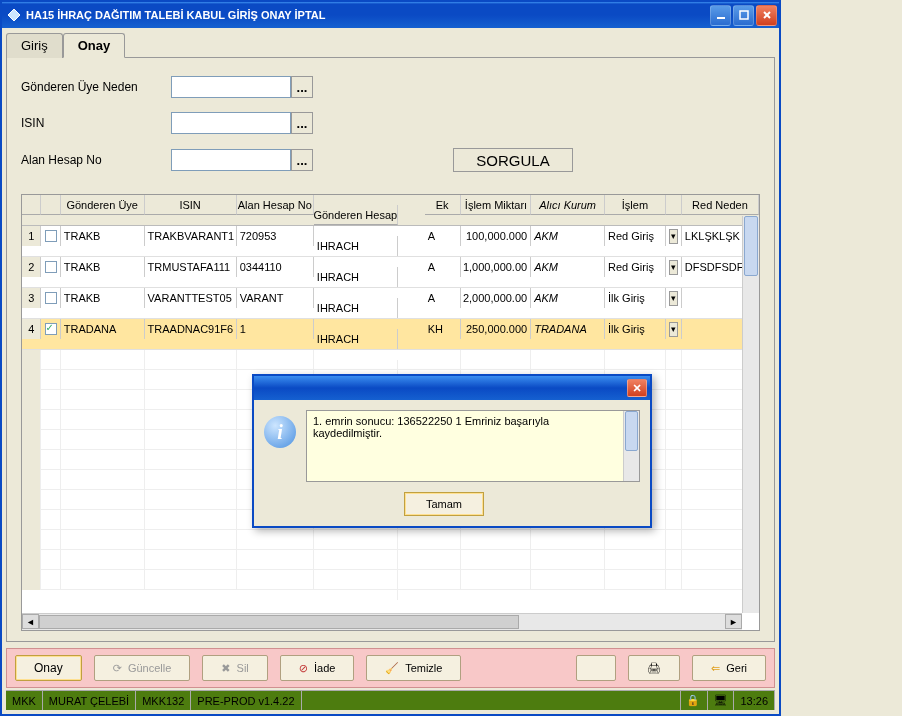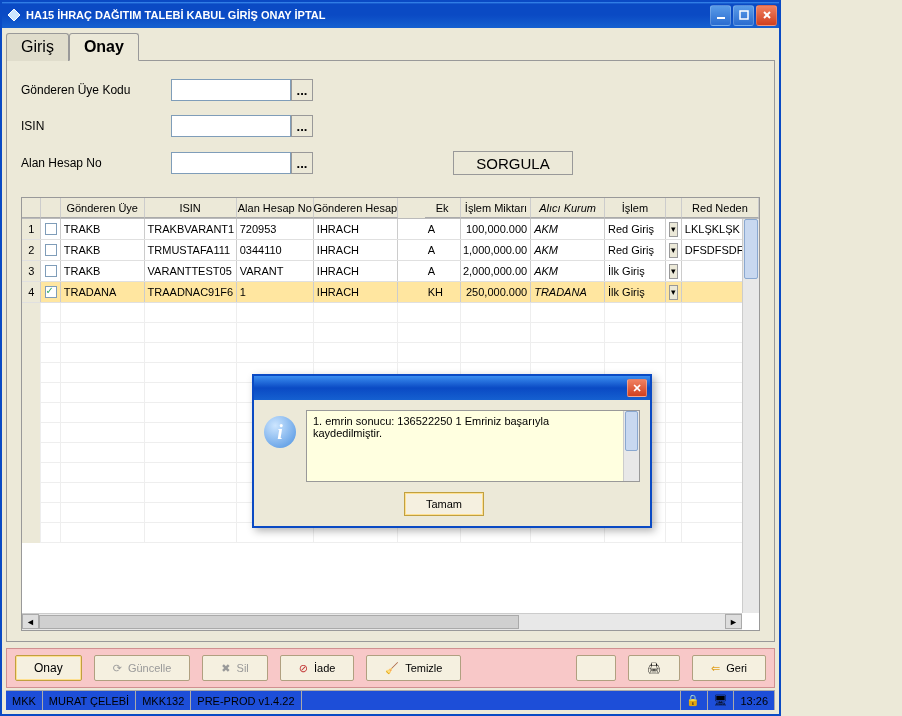--- a/index.html
+++ b/index.html
@@ -10,21 +10,21 @@
 .titlebar .appicon { width: 16px; height: 16px; margin-right: 4px; display:flex; align-items:center; justify-content:center;}
 .titlebar .title { flex: 1; }
 .titlebar .winbtns { display: flex; gap: 2px; }
 .winbtn { width: 21px; height: 21px; border: 1px solid #fff3; border-radius: 3px; display: flex; align-items: center; justify-content: center; color: #fff; font-weight: bold; cursor: pointer; }
 .winbtn.min,.winbtn.max{ background: linear-gradient(#5a9ce8,#2a6cd0);}
 .winbtn.close{ background: linear-gradient(#f08060,#d04020);}
 
 .client { flex: 1; display: flex; flex-direction: column; padding: 4px; }
 
 .tabs { display: flex; position: relative; top: 1px; z-index: 2; }
-.tab { padding: 4px 14px; border: 1px solid #999; border-bottom: none; background: #ece9d8; margin-right: 0; cursor: pointer; border-radius: 3px 3px 0 0; font-size: 16px; }
+.tab { padding: 4px 14px; border: 1px solid #999; border-bottom: none; background: #ece9d8; margin-right: 0; cursor: pointer; border-radius: 3px 3px 0 0; font-size: 13px; }
 .tab.active { background: #ece9d8; font-weight: bold; border-bottom: 1px solid #ece9d8; position: relative; }
 .tab:not(.active){ background:#e0ddcc;}
 
 .panel { flex: 1; border: 1px solid #999; background: #ece9d8; padding: 18px 14px 10px 14px; display: flex; flex-direction: column; }
 
 .form-row { display: flex; align-items: center; margin-bottom: 14px; }
 .form-row label { width: 150px; font-size: 12px; }
 .text-input { width: 120px; height: 22px; border: 1px solid #7f9db9; background: #fff; padding: 0 3px; }
 .pick-btn { width: 22px; height: 22px; border: 1px solid #999; background: #ece9d8; margin-left: 0; font-weight: bold; cursor: pointer; display:flex; align-items:center; justify-content:center; letter-spacing:0; font-size:13px;}
 .sorgula-btn { width: 120px; height: 24px; margin-left: 140px; border: 1px solid #999; background: #ece9d8; cursor: pointer; font-size: 15px; }
@@ -32,21 +32,21 @@
 .grid-wrap { flex: 1; display: flex; flex-direction: column; border: 1px solid #999; background: #fff; margin-top: 8px; position: relative; }
 .grid-head, .grid-row { display: flex; }
 .grid-head { background: #ece9d8; border-bottom: 1px solid #bbb; }
 .gh, .gc { border-right: 1px solid #ccc; padding: 2px 3px; overflow: hidden; white-space: nowrap; height: 20px; display:flex; align-items:center; }
 .gh { font-size: 11px; justify-content:center; background:#ece9d8; border-bottom:1px solid #aaa;}
 .col-idx { width: 22px; justify-content:center; background:#ece9d8;}
 .col-chk { width: 22px; justify-content:center;}
 .col-uye { width: 100px;}
 .col-isin { width: 110px;}
 .col-alan { width: 92px;}
-.col-gh { width: 100px;}
+.col-gh { width: 100px; margin-top: 10px;}
 .col-ek { width: 42px; margin-left: 27px;}
 .col-miktar { width: 84px; justify-content:flex-end;}
 .col-kurum { width: 88px; font-style: italic;}
 .col-islem { width: 72px;}
 .col-dd { width: 18px; justify-content:center;}
 .col-red { width: 92px;}
 .grid-row { border-bottom: 1px solid #e0e0e0; background:#fff; }
 .grid-row.sel { background: #ffe6a0; }
 .grid-body { flex: 1; overflow: hidden; }
 .empty-row { height: 20px; border-bottom: 1px solid #eee; display:flex;}
@@ -62,21 +62,21 @@
 .hscroll .track{flex:1; position:relative;}
 .hscroll .track .hthumb{position:absolute; left:0; top:1px; bottom:1px; right:30%; background:#d0d0d0; border:1px solid #aaa;}
 
 .toolbar { height: 40px; background: #f8c8c8; border: 1px solid #d09090; margin: 6px 0 2px 0; display: flex; align-items: center; padding: 0 8px; gap: 12px; }
 .tbtn { height: 26px; padding: 0 18px; border: 1px solid #b0a080; background: #f5f0e0; cursor: pointer; display:flex; align-items:center; gap:6px; font-size:12px; border-radius:2px;}
 .tbtn.primary{ border:1px solid #c0a040; box-shadow: inset 0 0 0 1px #ffe090;}
 .tbtn:disabled,.tbtn.dis{ color:#999; }
 .tbtn .ico{font-size:11px;}
 .spacer{flex:1;}
 
-.statusbar { height: 20px; border-top: 1px solid #aaa; display: flex; align-items: flex-end; font-size: 11px; background:#1d4ed8;}
+.statusbar { height: 20px; border-top: 1px solid #aaa; display: flex; align-items: flex-end; font-size: 11px; background:#4d7c0f;}
 .statusbar .cell{ border-right:1px solid #aaa; padding:0 6px; height:100%; display:flex; align-items:center;}
 .statusbar .flex{flex:1;}
 
 
 .modal-overlay { position: absolute; left: 0; top: 0; right: 0; bottom: 0; display: flex; align-items: center; justify-content: center; pointer-events: none; }
 .modal { width: 400px; background: #ece9d8; border: 2px solid #0a4ac4; box-shadow: 3px 3px 8px rgba(0,0,0,.3); pointer-events: auto; position:absolute; top:374px; left:252px;}
 .modal .mtitle { height: 24px; background: linear-gradient(to bottom, #3b8ef0 0%, #0a4ac4 50%, #1560d0 100%); display:flex; justify-content:flex-end; align-items:center; padding:0 3px;}
 .modal .mclose { width: 20px; height: 18px; background: linear-gradient(#f08060,#d04020); border:1px solid #fff5; border-radius:2px; color:#fff; display:flex;align-items:center;justify-content:center; font-weight:bold; cursor:pointer; font-size:11px;}
 .modal .mbody { padding: 10px; display:flex; gap:10px; align-items:flex-start;}
 .modal .info-icon { width:32px; height:32px; border-radius:50%; background:radial-gradient(circle at 35% 30%, #cde6ff, #4a90e0); display:flex; align-items:center; justify-content:center; color:#fff; font-family:Georgia,serif; font-style:italic; font-weight:bold; font-size:20px; flex-shrink:0; margin-top:6px;}
@@ -121,21 +121,21 @@
 
   <div class="client">
     <div class="tabs">
       <div class="tab">Giriş</div>
       <div class="tab active">Onay</div>
     </div>
 
     <div class="panel">
 
       <div class="form-row">
-        <label>Gönderen Üye Kodu</label>
+        <label>Gönderen Üye Neden</label>
         <input class="text-input" value="" style="">
         <button class="pick-btn">...</button>
       </div>
       <div class="form-row">
         <label>ISIN</label>
         <input class="text-input" value="" style="">
         <button class="pick-btn">...</button>
       </div>
       <div class="form-row">
         <label>Alan Hesap No</label>

